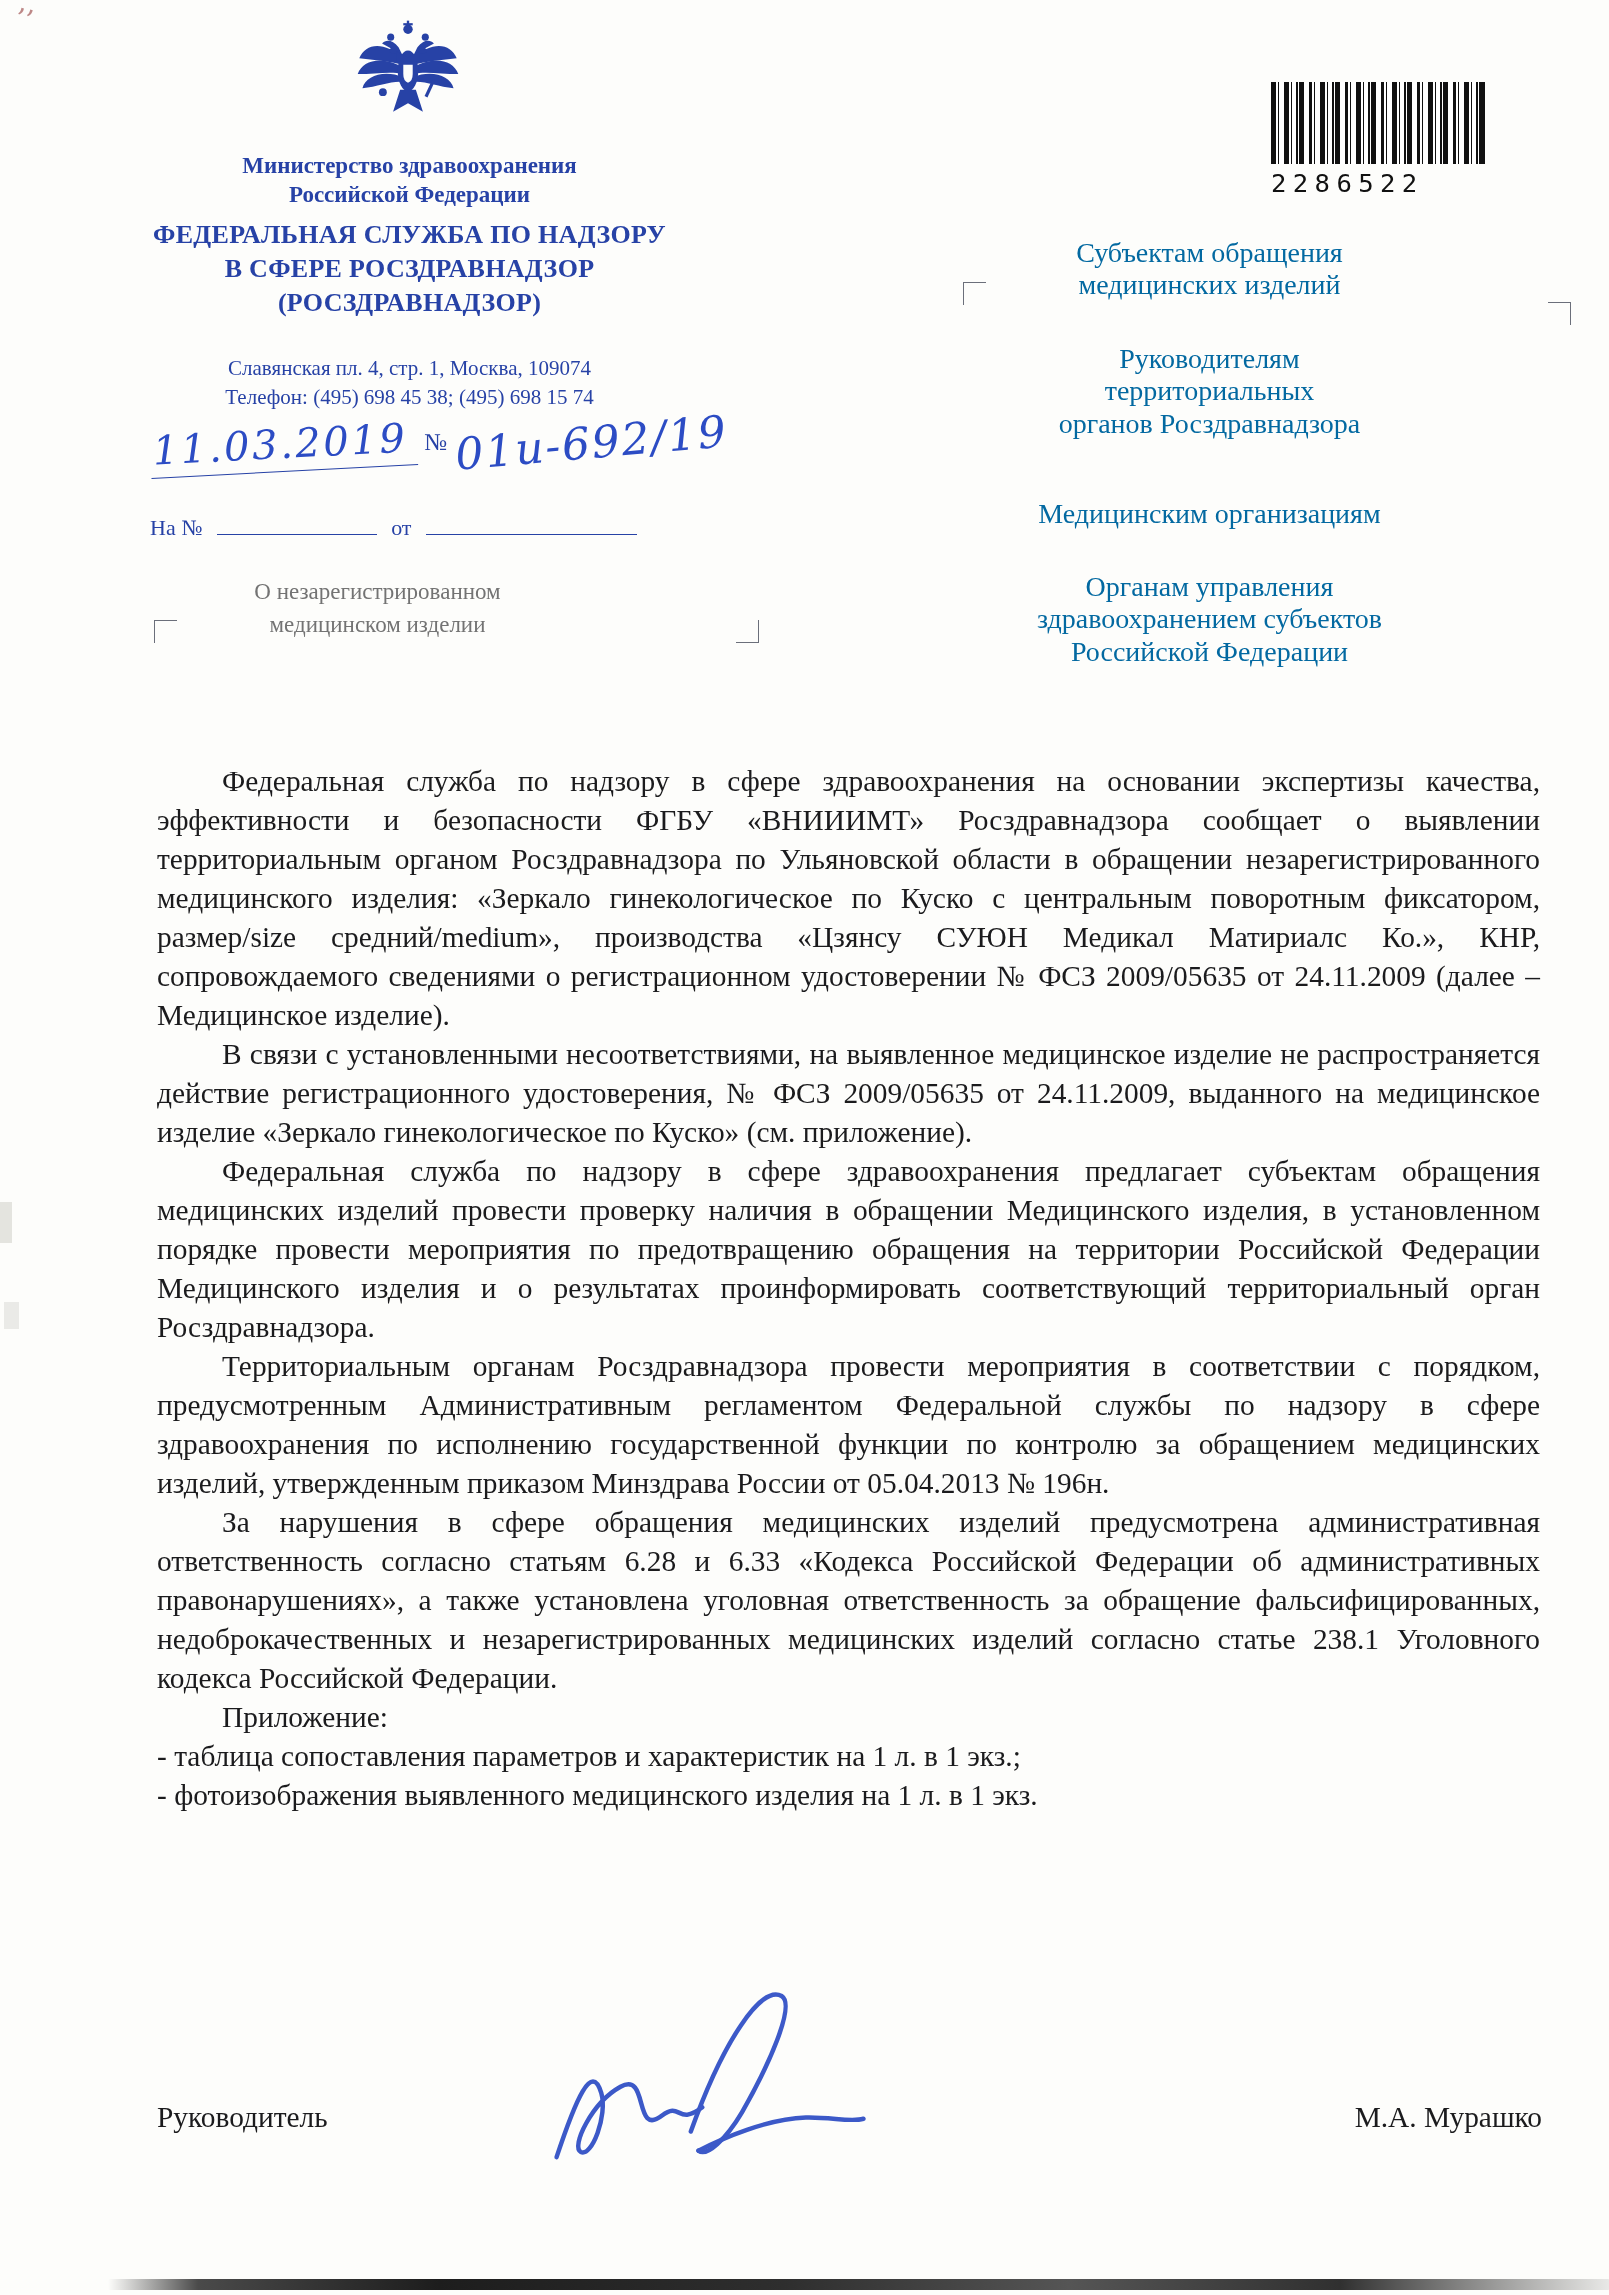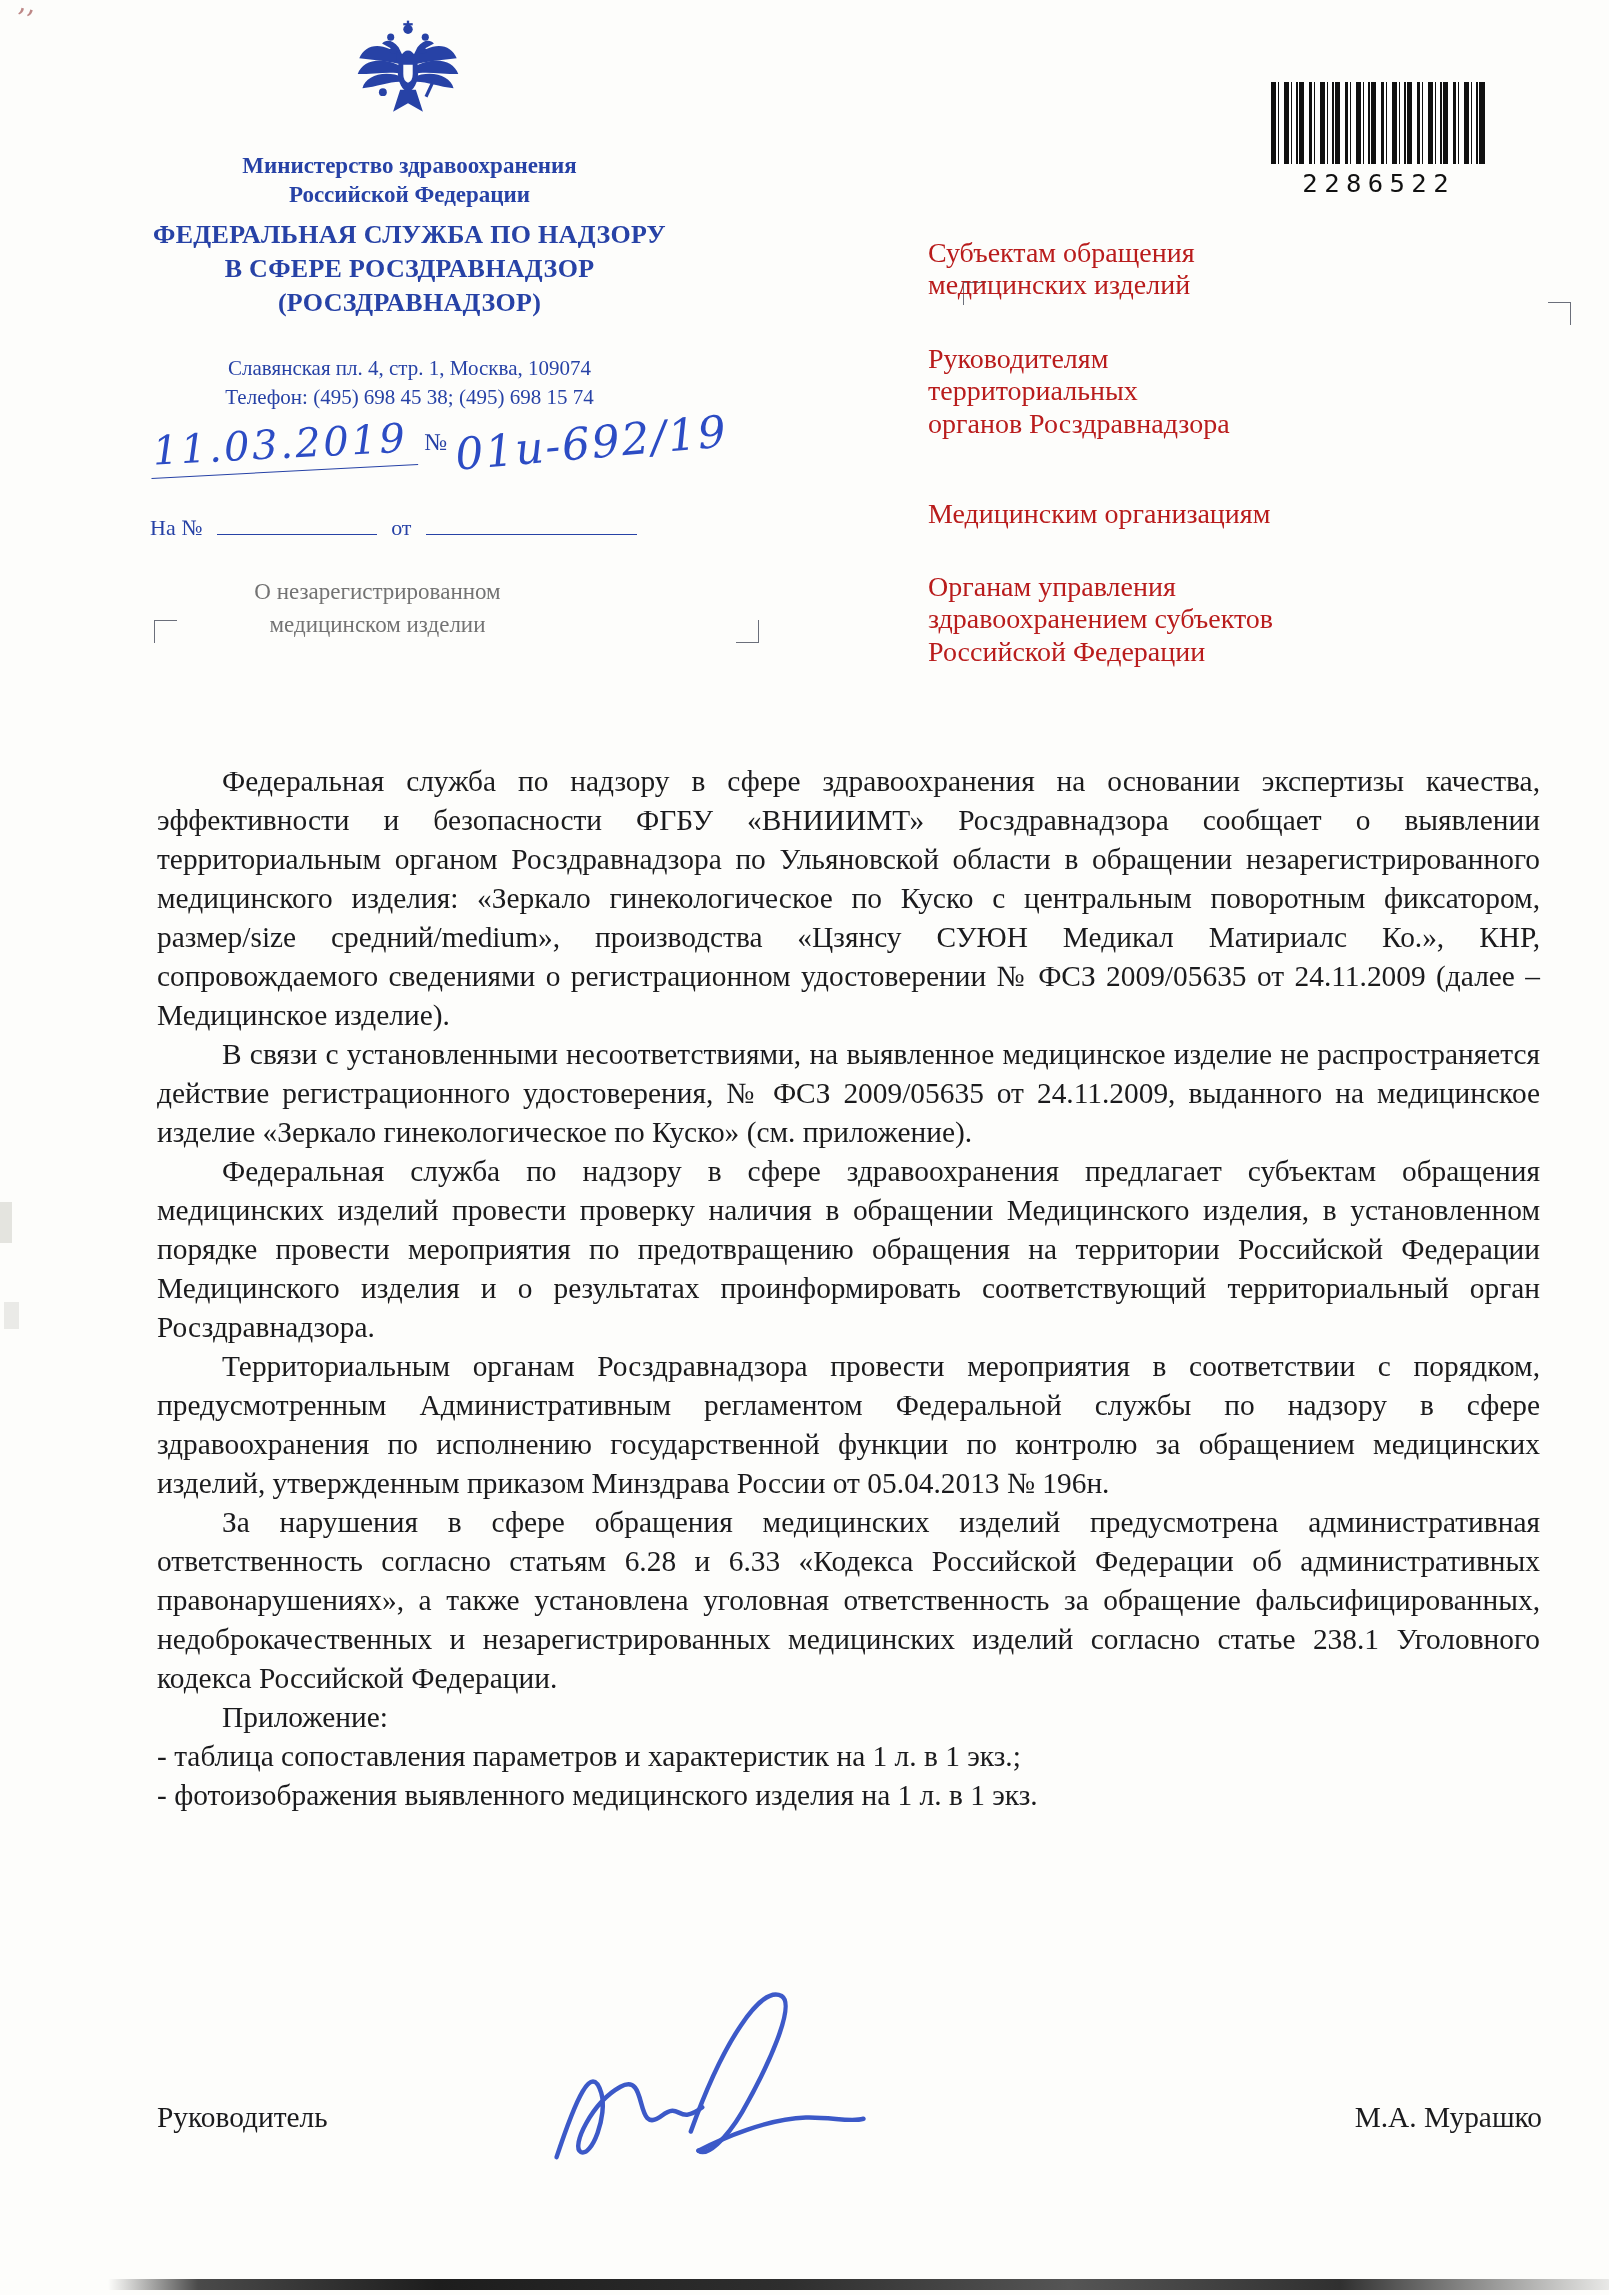--- a/index.html
+++ b/index.html
@@ -42,34 +42,34 @@
   .subject{ left:179px; top:576px; width:397px; text-align:center;
             font-size:23px; line-height:1.42; color:#737373; }
 
   
   .corner{ width:23px; height:23px; }
   .c-tl{ border-top:1.9px solid #6b6f7a; border-left:1.9px solid #6b6f7a; }
   .c-tr{ border-top:1.9px solid #6b6f7a; border-right:1.9px solid #6b6f7a; }
   .c-br{ border-bottom:1.9px solid #6b6f7a; border-right:1.9px solid #6b6f7a; }
 
   
-  .barcode-wrap{ left:1271px; top:82px; width:184px; text-align:right; }
+  .barcode-wrap{ left:1271px; top:82px; width:184px; text-align:left; }
   .barcode-bars{
     width:214px; height:82px;
     background:repeating-linear-gradient(90deg,
       #111 0 3.2px,  #fff 3.2px 5.1px,  #111 5.1px 6.4px, #fff 6.4px 11px,
       #111 11px 16px, #fff 16px 18px, #111 18px 19px, #fff 19px 23px,
       #111 23px 25px, #fff 25px 26px, #111 26px 31px, #fff 31px 36px);
     border-left:2.6px solid #111; border-right:2.6px solid #111;
   }
   .barcode-number{ font-family:"DejaVu Sans Mono", monospace; font-size:25.6px;
                    letter-spacing:6.4px; margin-top:3.8px; color:#111; }
 
-  .addr{ left:928px; width:563px; 
-         font-size:28px; line-height:1.16; color:#b91c1c; }
+  .addr{ left:928px; width:563px; text-align:center;
+         font-size:28px; line-height:1.16; color:#0369a1; }
   .addr-1{ top:237px; } .addr-2{ top:343px; } .addr-3{ top:498px;font-family:Liberation Serif, serif; } .addr-4{ top:571px; }
 
   
   .body-text{ left:157px; top:762px; width:1383px; }
   .para{ font-size:29.4px; line-height:39px; text-align:justify;
          text-indent:65px; color:#1b1b1d; }
   .att-label{ font-size:29.4px; line-height:39px; text-indent:65px; }
   .att-item{ font-size:29.4px; line-height:39px; }
 
   

